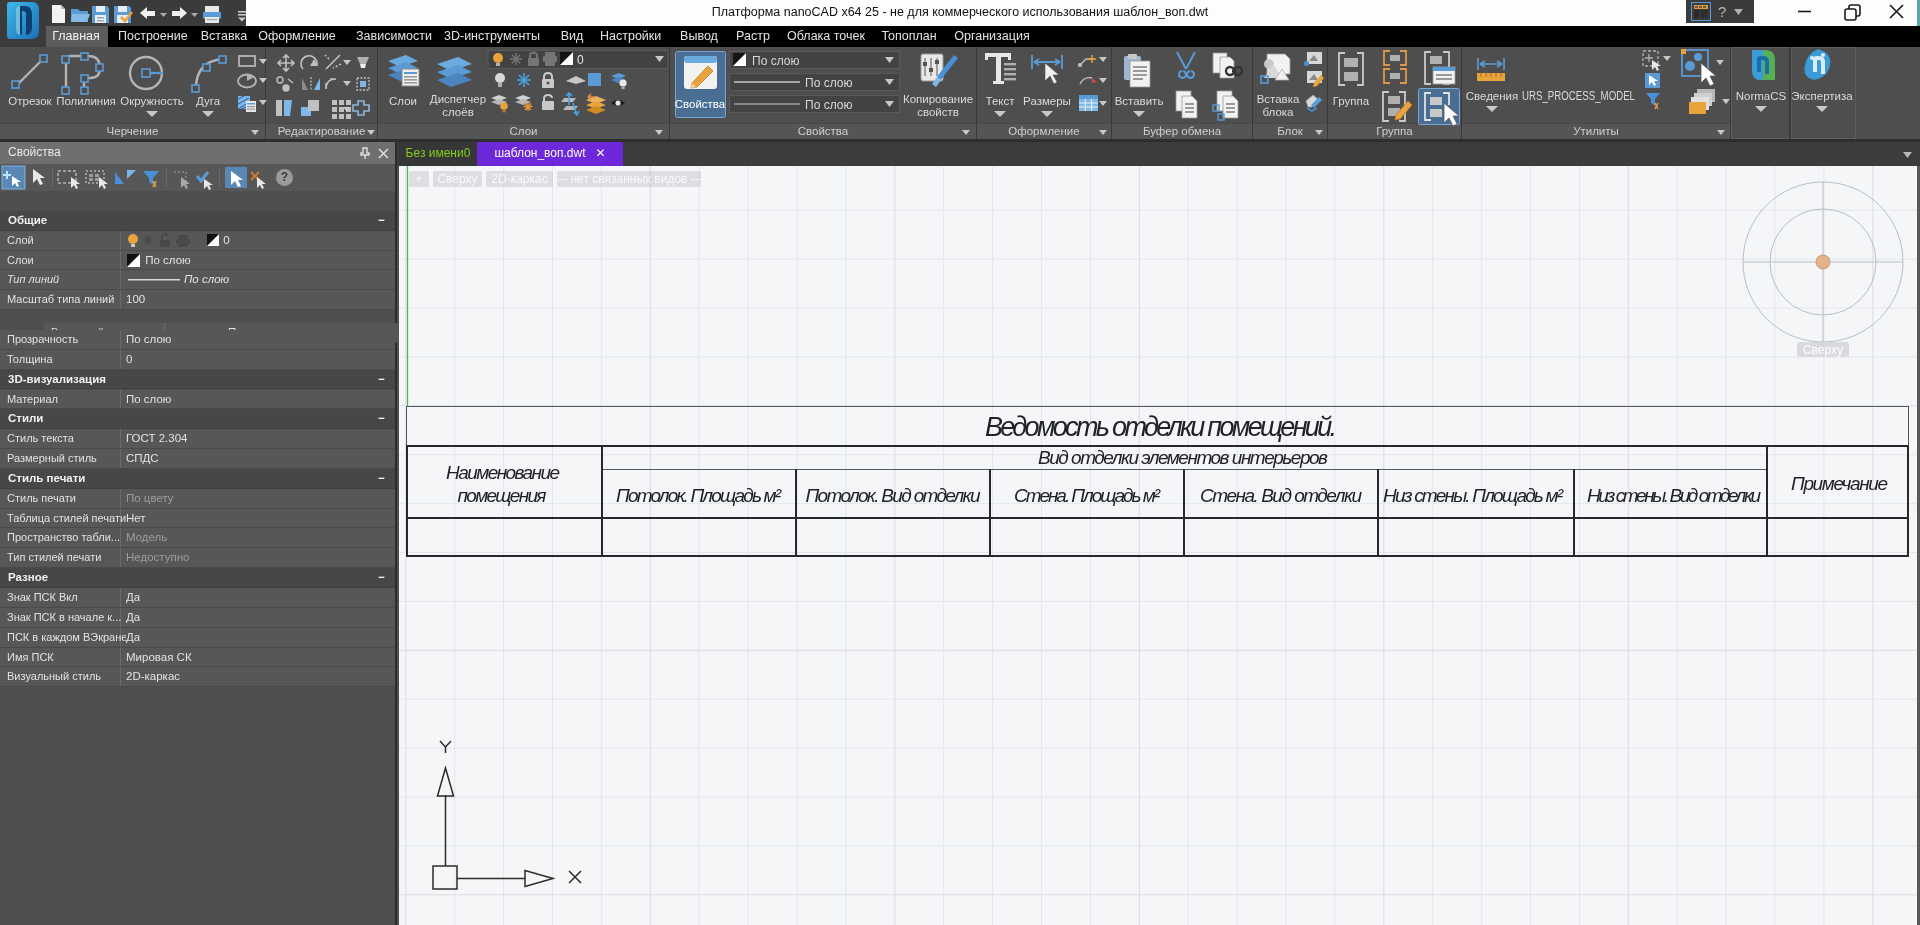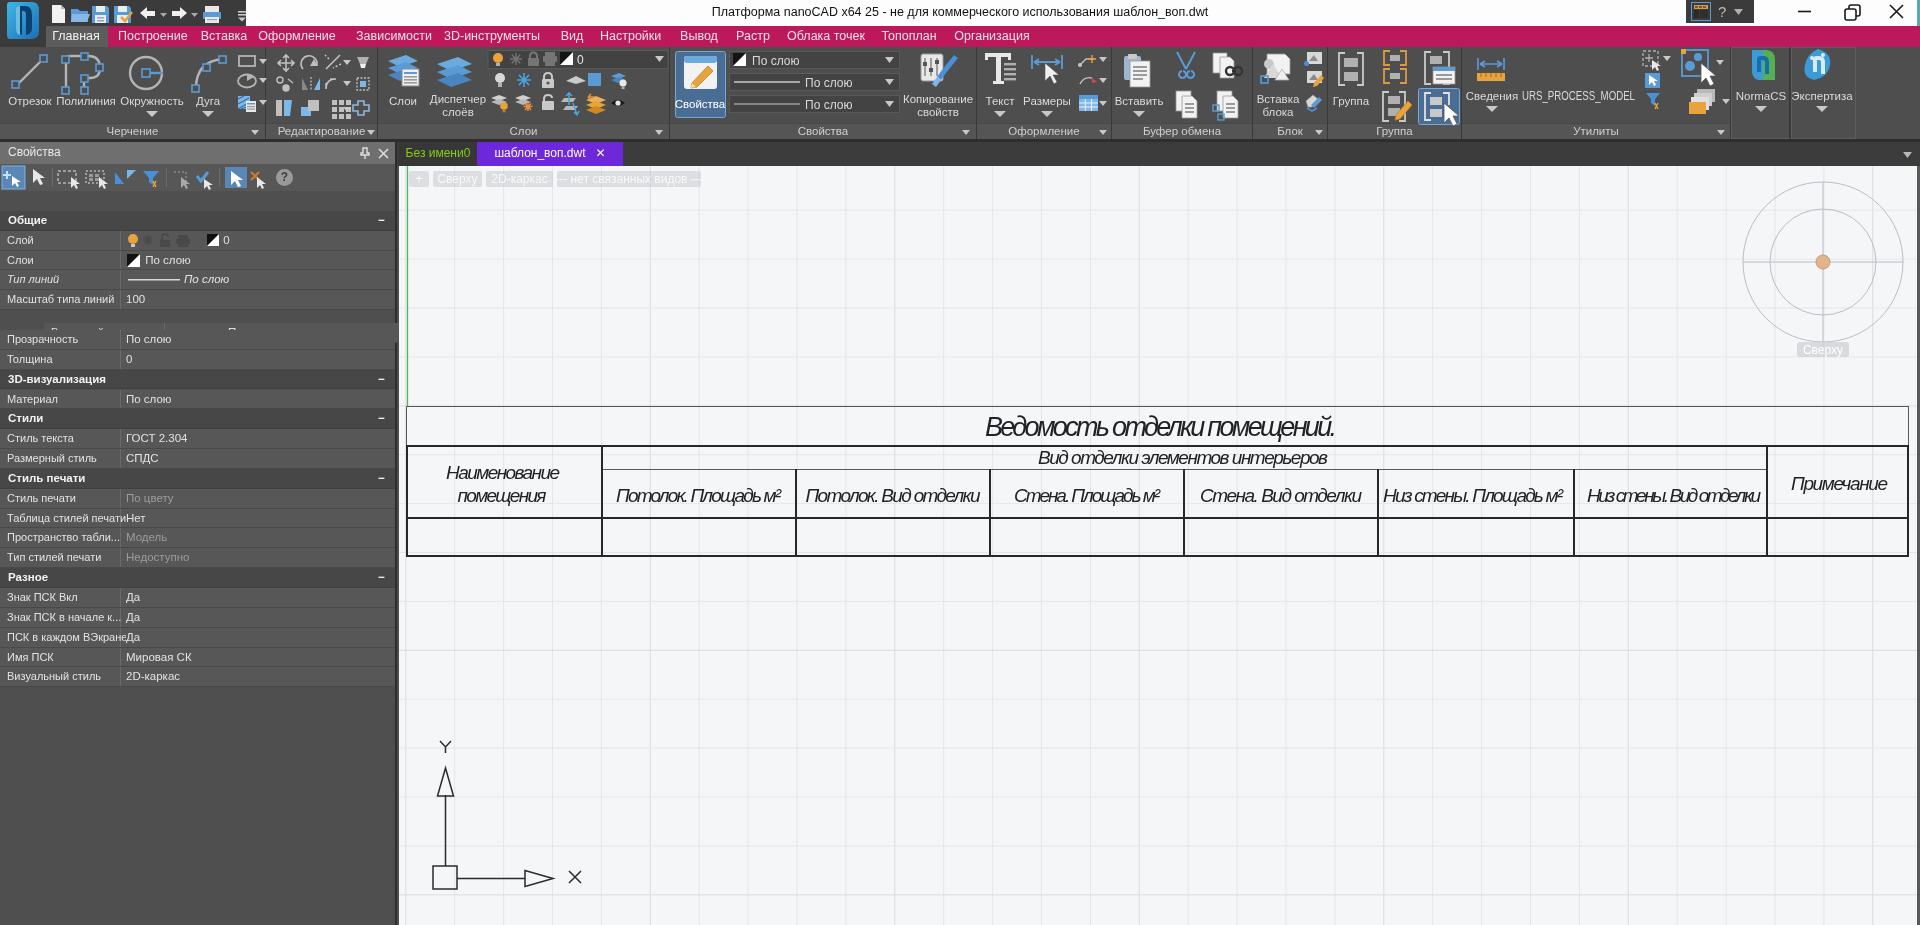--- a/index.html
+++ b/index.html
@@ -9,21 +9,21 @@
 #stage { position:relative; width:1920px; height:925px; }
 
 
 #titlebar { left:0; top:0; width:1920px; height:26px; background:#fdfdfd; }
 #qatdark { left:0; top:0; width:246px; height:26px; background:#3b3b3b; }
 #titletext { left:0; top:0; width:1920px; height:26px; text-align:center;
   font-size:12.5px; color:#111; line-height:24px; }
 #ribtoggle { left:1686px; top:0; width:68px; height:23px; background:#3b3b3b; }
 
 
-#menubar { left:0; top:26px; width:1920px; height:21px; background:#be185d; }
+#menubar { left:0; top:26px; width:1920px; height:21px; background:#000000; }
 .menuitem { position:absolute; top:0; height:21px; line-height:20px;
   font-size:12.5px; color:#e3e3e3; text-align:center; white-space:nowrap; }
 #logoblock { left:0; top:0; width:46px; height:47px; background:#3b3b3b; }
 
 
 #ribbon { left:0; top:47px; width:1920px; height:92px; background:#4e4e4e; }
 .rgroup { position:absolute; top:0; height:92px; border-right:1px solid #393939; }
 .rlabel { position:absolute; top:76px; height:16px; left:0; right:0;
   background:#555555; color:#cfcfcf; font-size:11.5px; text-align:center;
   line-height:15px; border-top:1px solid #484848;}

